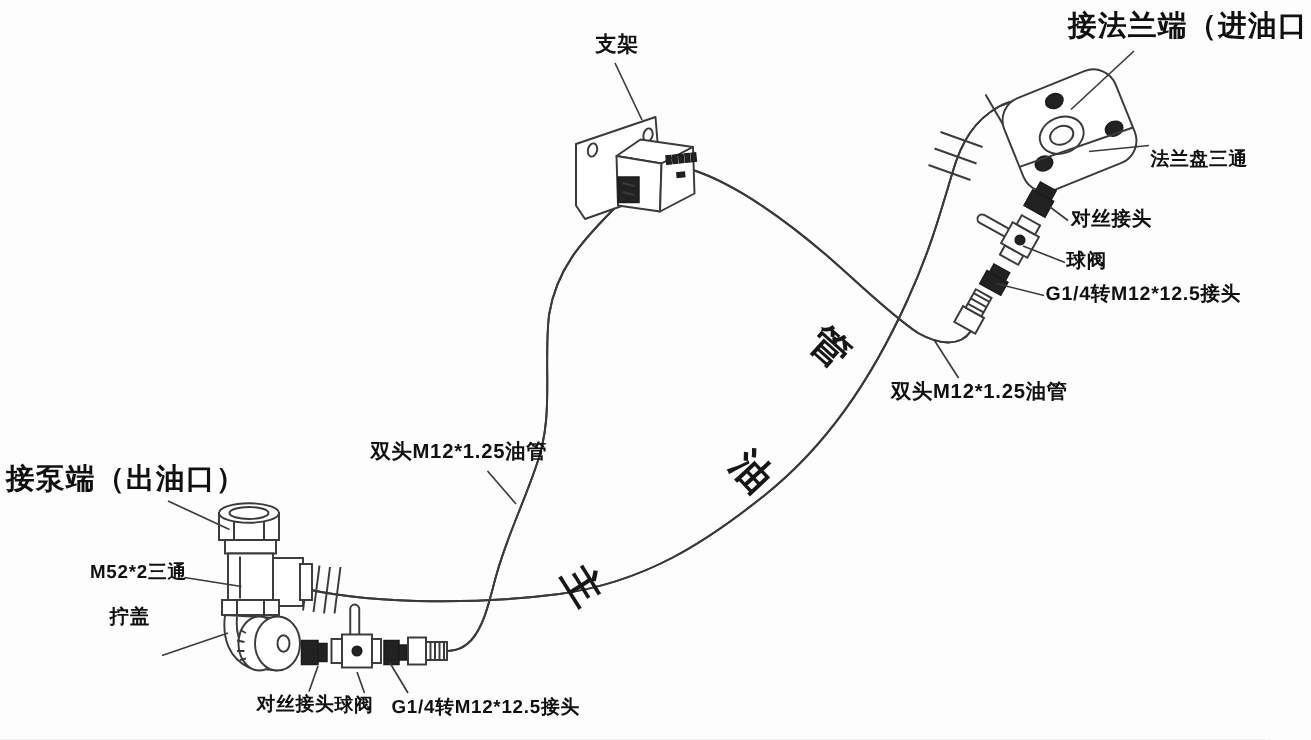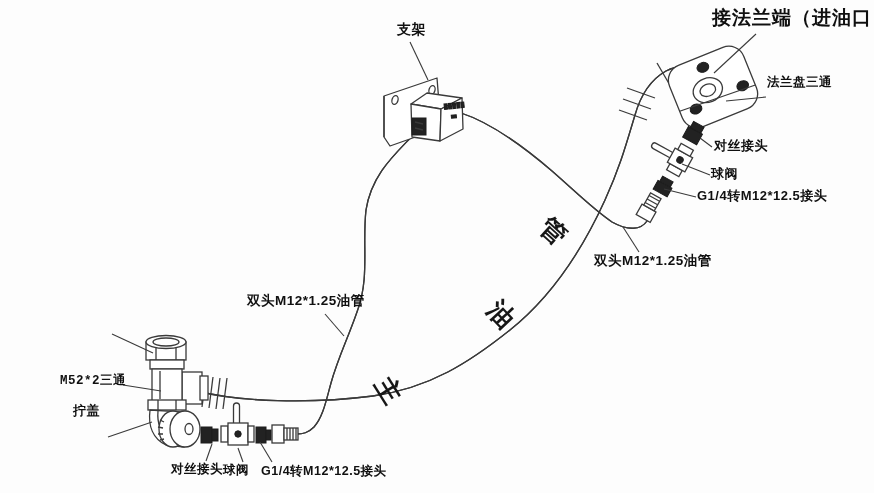--- a/index.html
+++ b/index.html
@@ -176,34 +176,35 @@
       <path class="leader" d="M206,461 L212,444"></path>
       <path class="leader" d="M243,462 L238,448"></path>
       <path class="leader" d="M272,462 L260,442"></path>
     </g>
   </svg>
 
   <div class="label" style="left:397px;top:21px;font-size:14px;">支架</div>
 
   <div class="label label-lg" style="left:712px;top:7px;">接法兰端（进油口）</div>
 
-  <div class="label" style="left:767px;top:75px;">法兰盘三通</div>
+  <div class="label" style="left:767px;top:99px;">法兰盘三通</div>
 
   <div class="label" style="left:714px;top:139px;font-size:13px;">对丝接头</div>
 
   <div class="label" style="left:711px;top:167px;font-size:13px;">球阀</div>
 
   <div class="label" style="left:697px;top:189px;font-size:13px;">G1/4转M12*12.5接头</div>
 
   <div class="label" style="left:594px;top:253px;font-size:13.5px;">双头M12*1.25油管</div>
 
   <div class="label" style="left:247px;top:293px;font-size:13.5px;">双头M12*1.25油管</div>
 
-
-  <div class="label" style="left:60px;top:374px;font-family:Liberation Mono, monospace;">M52*2三通</div>
+  <div class="label label-lg" style="left:4px;top:309px;">接泵端（出油口）</div>
+
+  <div class="label" style="left:60px;top:374px;">M52*2三通</div>
 
   <div class="label" style="left:73px;top:404px;font-size:13px;">拧盖</div>
 
   <div class="label" style="left:171px;top:462px;">对丝接头</div>
 
   <div class="label" style="left:223px;top:463px;">球阀</div>
 
   <div class="label" style="left:261px;top:464px;">G1/4转M12*12.5接头</div>
 
   <div class="pipe-char" style="left:375px;top:373px;transform:rotate(58deg);">主</div>

